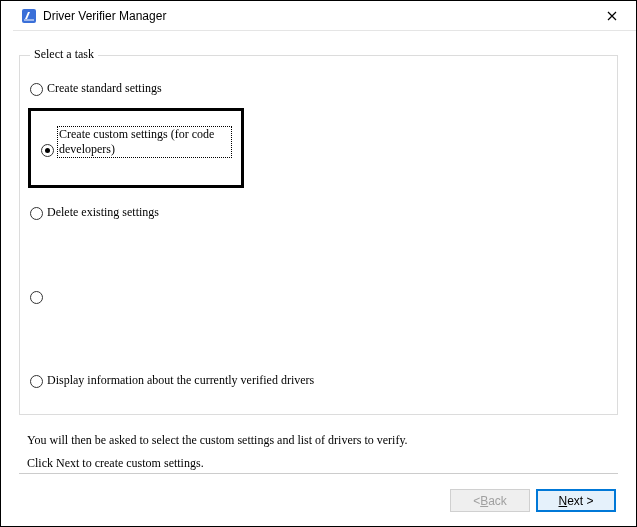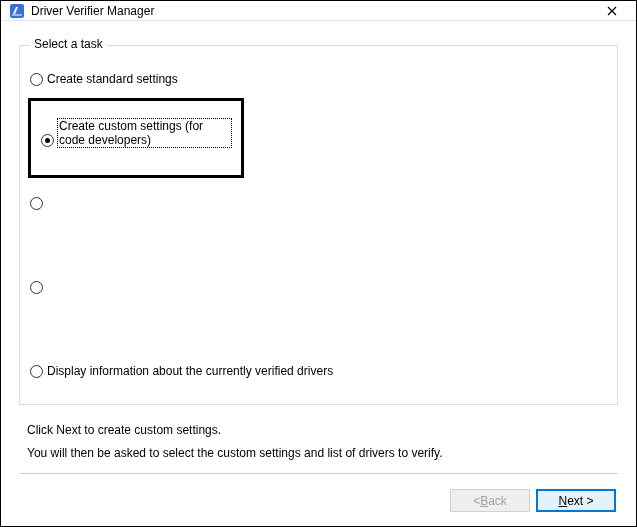--- a/index.html
+++ b/index.html
@@ -8,44 +8,46 @@
     font-family: "Segoe UI", Tahoma, sans-serif;
     font-size: 12px;
     background: #fff;
     color: #000;
     width: 637px;
     height: 527px;
     border: 1px solid #000;
     position: relative;
   }
   .titlebar {
-    height: 20px;
+    height: 30px;
     display: flex;
     align-items: center;
     padding: 0 2px 0 8px;
     border-bottom: 1px solid #e5e5e5;
+    margin-left: 12px;
   }
   .titlebar .icon {
     width: 16px; height: 16px;
     margin-right: 6px;
     display: inline-flex; align-items: center; justify-content: center;
   }
   .titlebar .title {
     flex: 1;
     font-size: 12px;
   }
   .titlebar .close {
     width: 45px; height: 28px;
     display: flex; align-items: center; justify-content: center;
     font-size: 14px;
     font-family: Arial, sans-serif;
   }
   .content {
     padding: 16px 18px 0 18px;
     position: relative;
+    font-family: Liberation Serif, serif;
   }
   .fieldset {
     border: 1px solid #dcdcdc;
     padding: 12px 8px 16px 8px;
     position: relative;
     margin-top: 8px;
   }
   .fieldset .legend {
     position: absolute;
     top: -9px;
@@ -160,39 +162,40 @@
 
     <div class="highlight-box">
       <div class="radio-row">
         <span class="radio checked"></span>
         <span class="radio-label focus-label">Create custom settings (for code developers)</span>
       </div>
     </div>
 
     <div class="radio-row">
       <span class="radio"></span>
+      <span class="radio-label">Delete existing settings</span>
     </div>
 
     <div class="spacer"></div>
 
     <div class="radio-row">
       <span class="radio"></span>
     </div>
 
     <div class="spacer"></div>
 
     <div class="radio-row">
       <span class="radio"></span>
       <span class="radio-label">Display information about the currently verified drivers</span>
     </div>
   </div>
 
   <div class="hints">
+    <div>You will then be asked to select the custom settings and list of drivers to verify.</div>
     <div>Click Next to create custom settings.</div>
-    <div>You will then be asked to select the custom settings and list of drivers to verify.</div>
   </div>
 
 </div>
 
 <div class="separator"></div>
 
 <div class="button-row">
   <div class="btn disabled">
     <span>&lt; </span>
       <span class="u">B</span>

